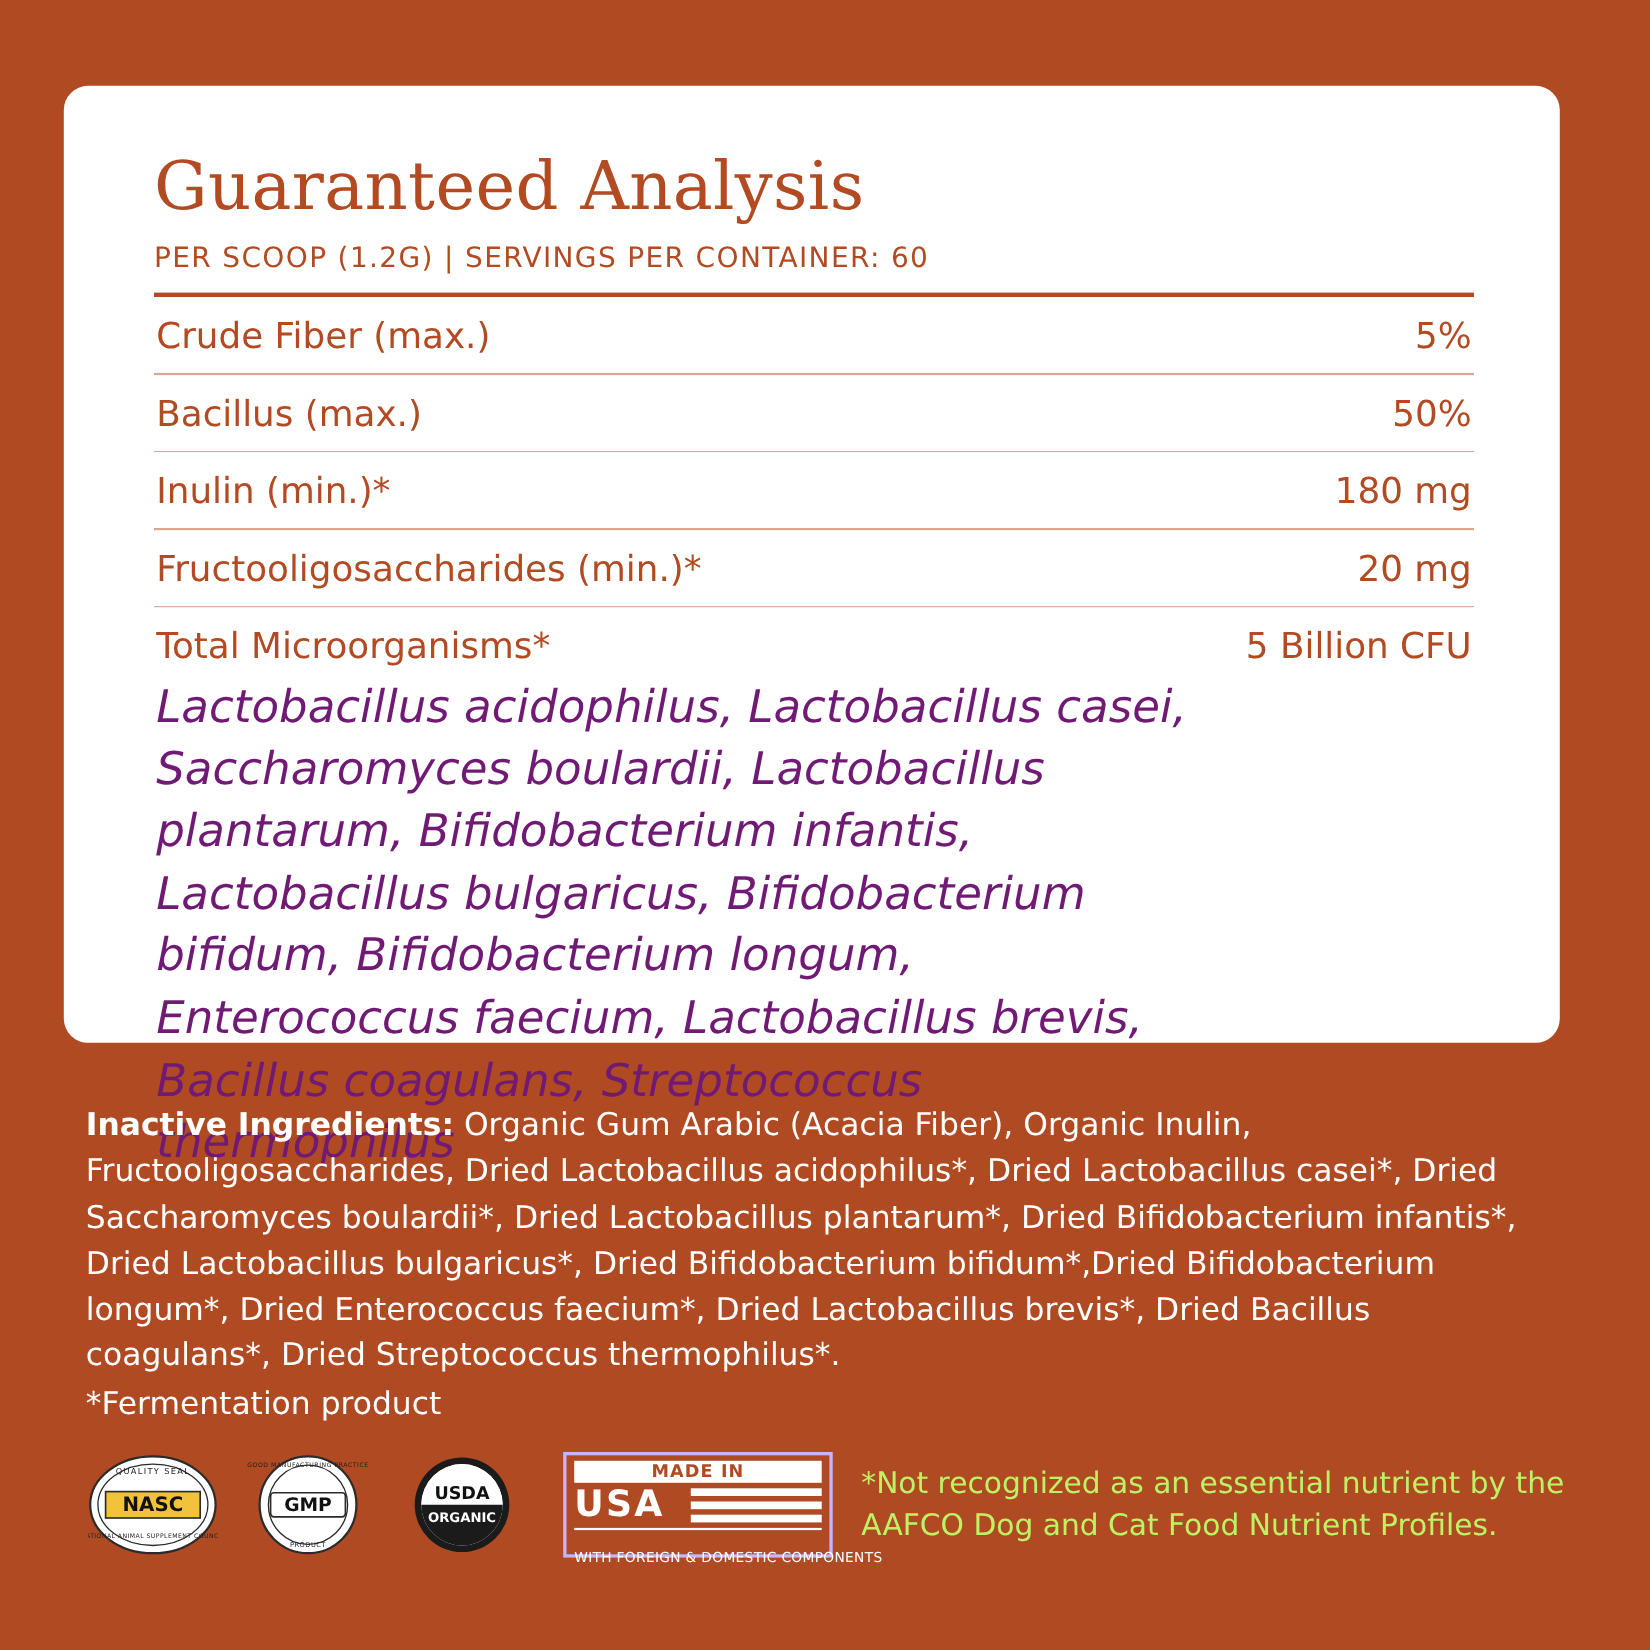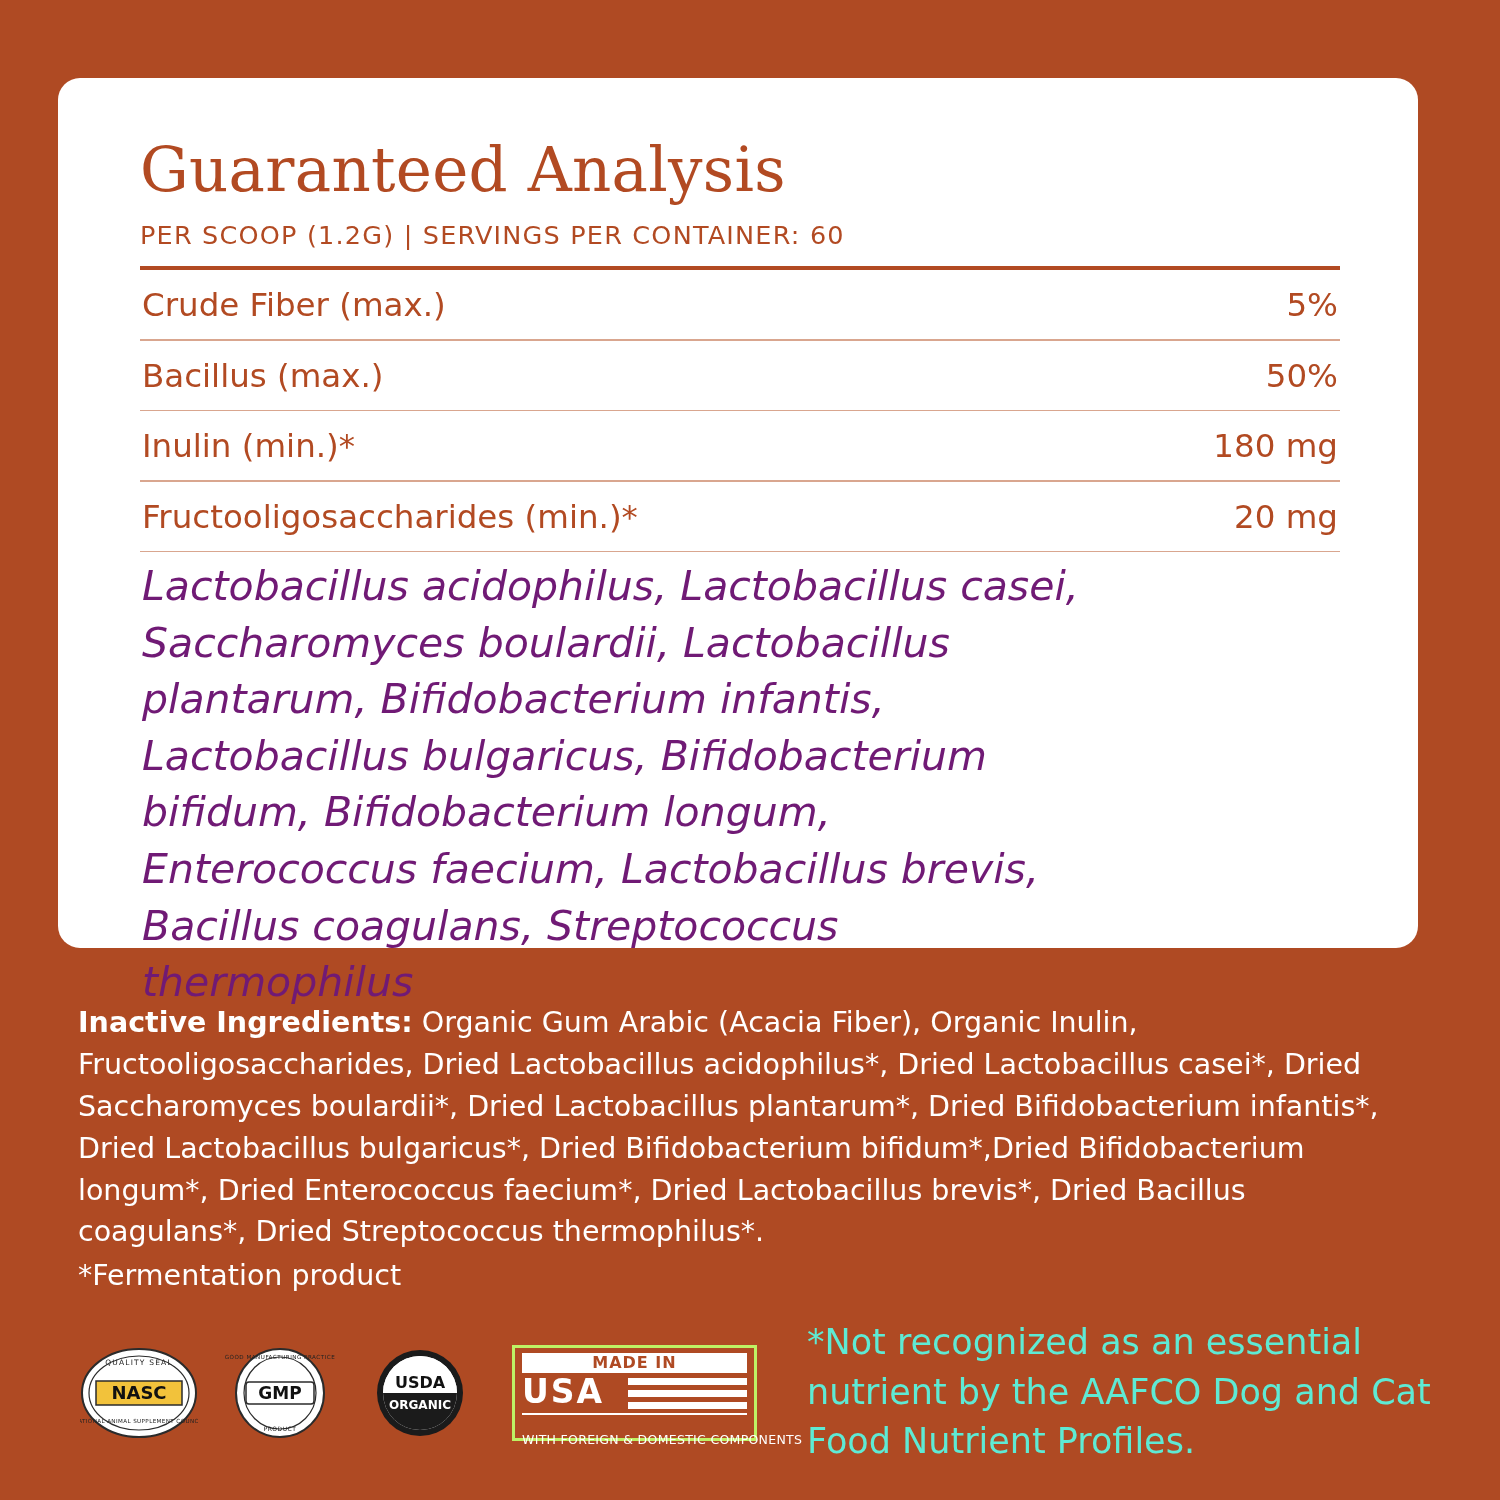--- a/index.html
+++ b/index.html
@@ -133,21 +133,21 @@
     width: 118px;
     height: 100px;
     position: relative;
   }
 
   .seal svg { display: block; }
 
   .usa-badge {
     width: 245px;
     height: 96px;
-    border: 3px solid #bef264;
+    border: 3px solid #c4b5fd;
     box-sizing: border-box;
     background: #af4a23;
     position: relative;
     padding: 5px 7px 4px 7px;
   }
   .usa-made {
     color: #ffffff;
     font-size: 16px;
     font-weight: 700;
     letter-spacing: 1px;
@@ -187,23 +187,22 @@
     border-top: 2px solid #ffffff;
     color: #ffffff;
     font-size: 12.5px;
     letter-spacing: 0.3px;
     text-align: center;
     padding-top: 17px;
     white-space: nowrap;
   }
 
   .footnote {
-    margin-left: 24px;
-    color: #5eead4;
-    font-size: 35px;
+    color: #bef264;
+    font-size: 27px;
     line-height: 1.42;
     max-width: 680px;
   }
 </style>
 </head>
 <body>
 
 <div class="page">
 
   <div class="panel">
@@ -230,20 +229,24 @@
       <span class="value">180 mg</span>
     </div>
     <div class="rule-light"></div>
 
     <div class="ga-row">
       <span class="label">Fructooligosaccharides (min.)*</span>
       <span class="value">20 mg</span>
     </div>
     <div class="rule-light"></div>
 
+    <div class="microrow">
+      <span class="label">Total Microorganisms*</span>
+      <span class="value">5 Billion CFU</span>
+    </div>
 
     <div class="strains">Lactobacillus acidophilus, Lactobacillus casei, Saccharomyces boulardii, Lactobacillus plantarum, Bifidobacterium infantis, Lactobacillus bulgaricus, Bifidobacterium bifidum, Bifidobacterium longum, Enterococcus faecium, Lactobacillus brevis, Bacillus coagulans, Streptococcus thermophilus</div>
   </div>
 
   <div class="inactive">
     <p style="margin:0;">
       <b>Inactive Ingredients:</b><span> Organic Gum Arabic (Acacia Fiber), Organic Inulin, Fructooligosaccharides, Dried Lactobacillus acidophilus*, Dried Lactobacillus casei*, Dried Saccharomyces boulardii*, Dried Lactobacillus plantarum*, Dried Bifidobacterium infantis*, Dried Lactobacillus bulgaricus*, Dried Bifidobacterium bifidum*,Dried Bifidobacterium longum*, Dried Enterococcus faecium*, Dried Lactobacillus brevis*, Dried Bacillus coagulans*, Dried Streptococcus thermophilus*.</span>
     </p>
     <div class="ferment">*Fermentation product</div>
   </div>

